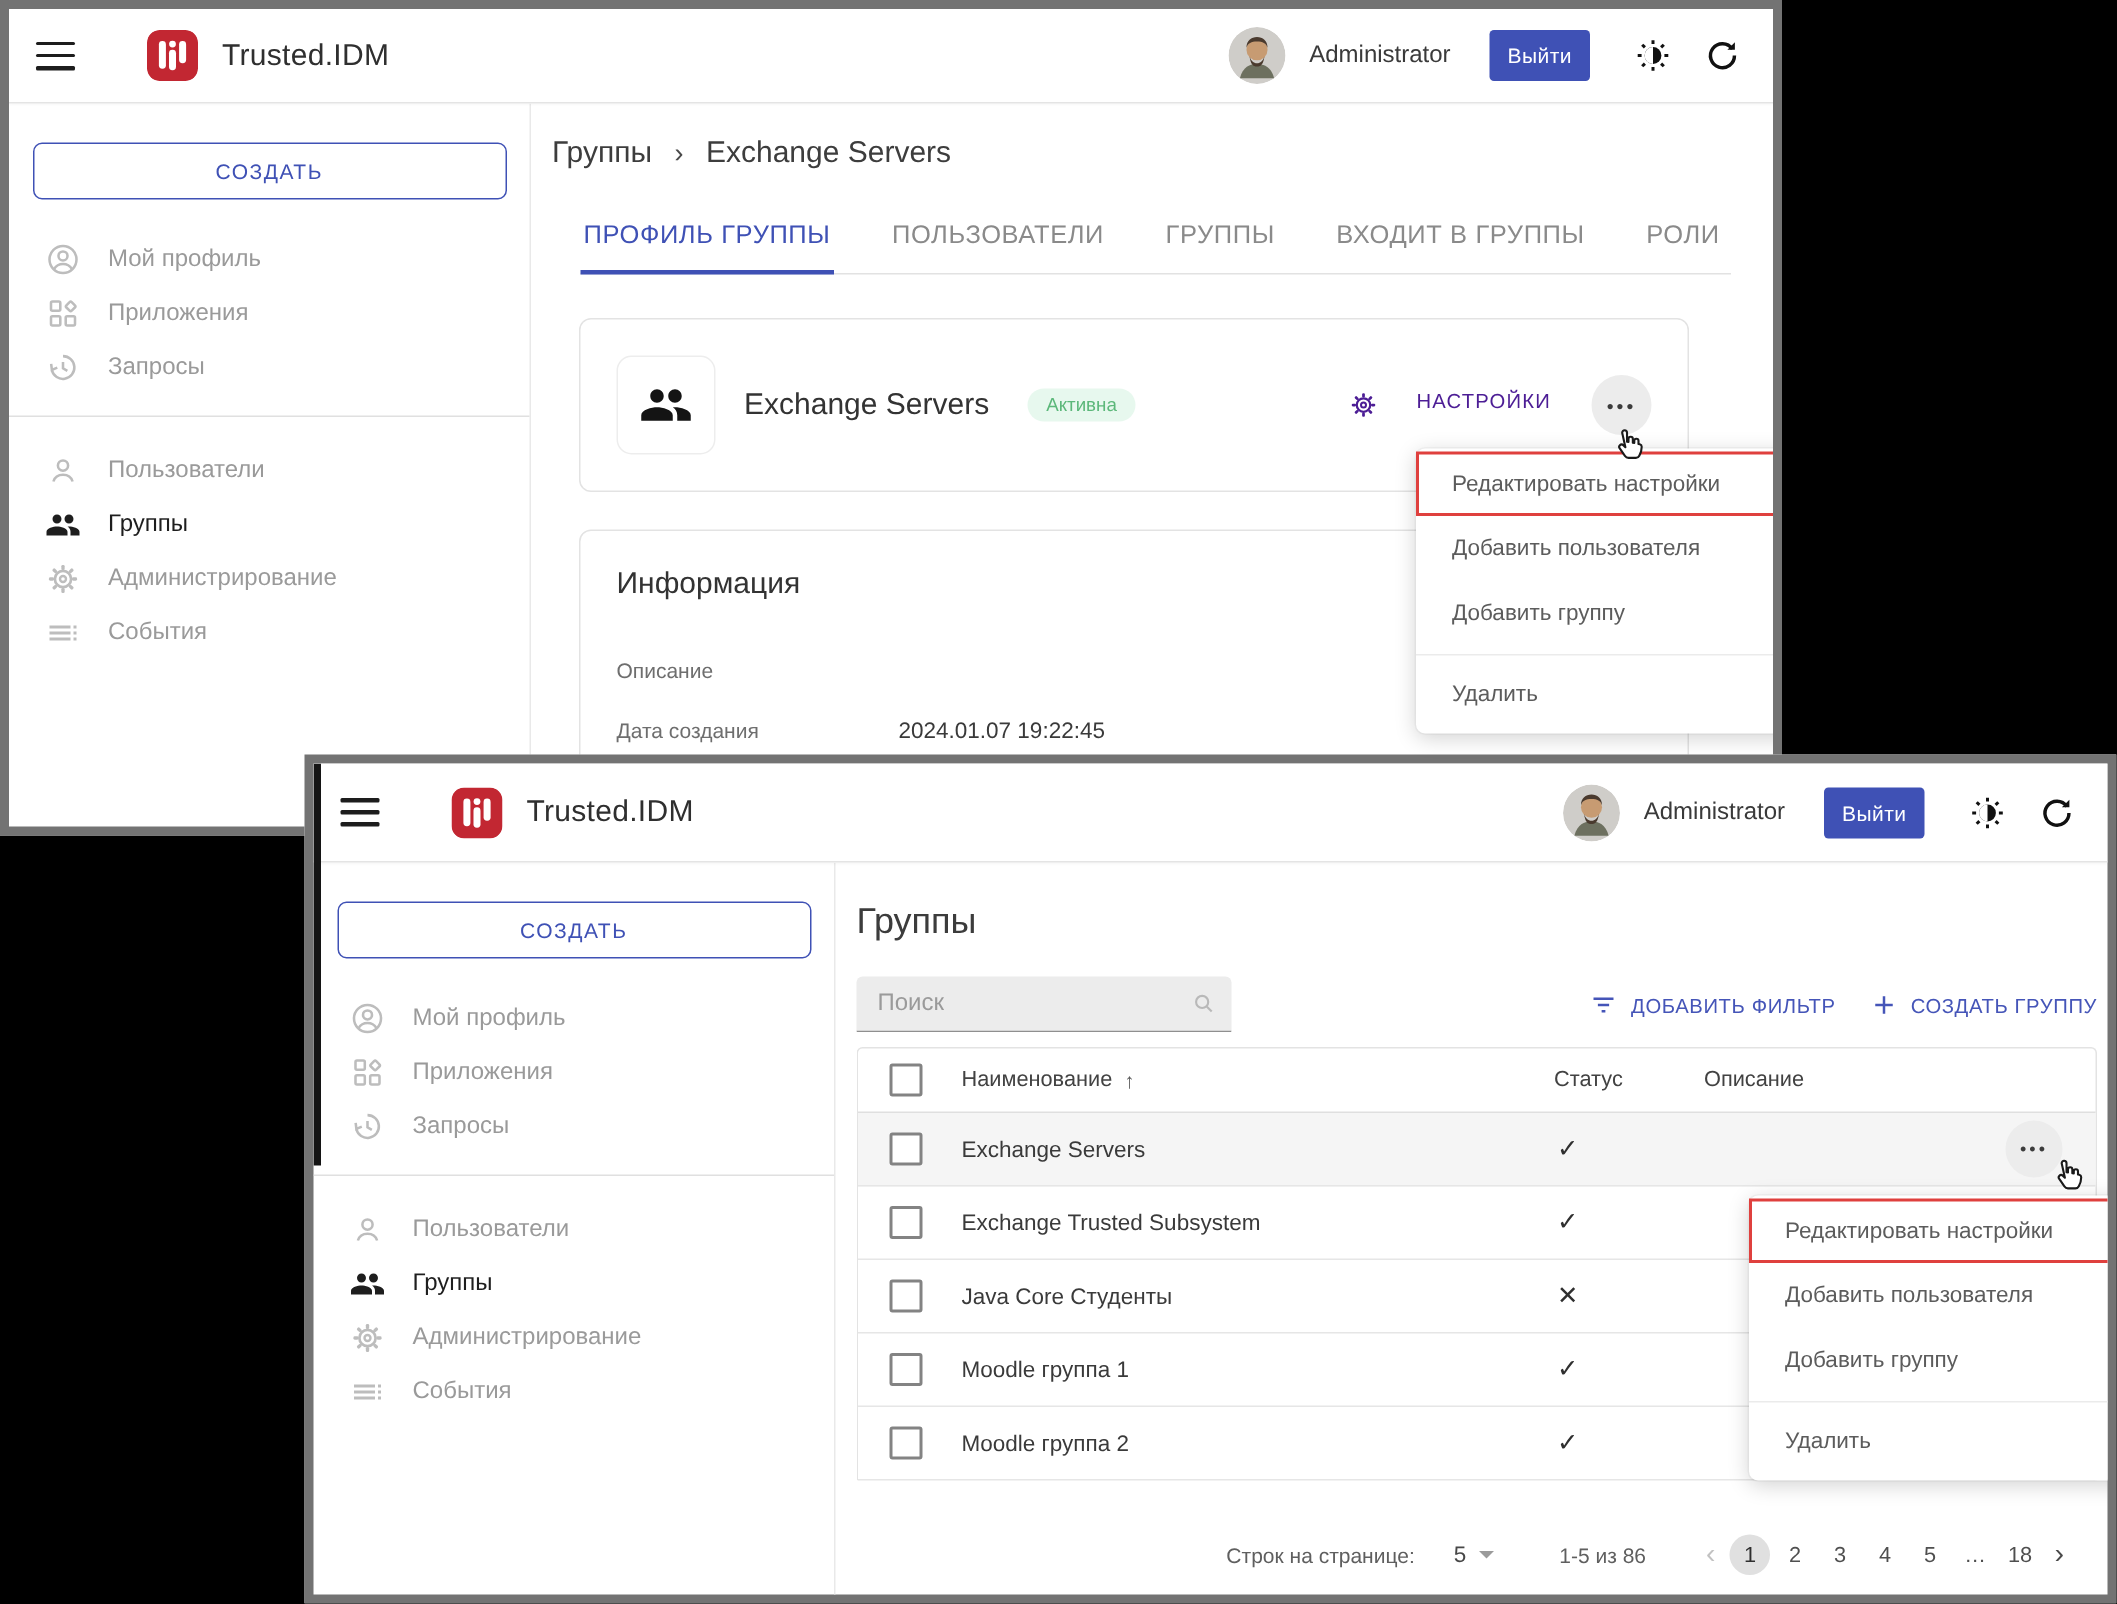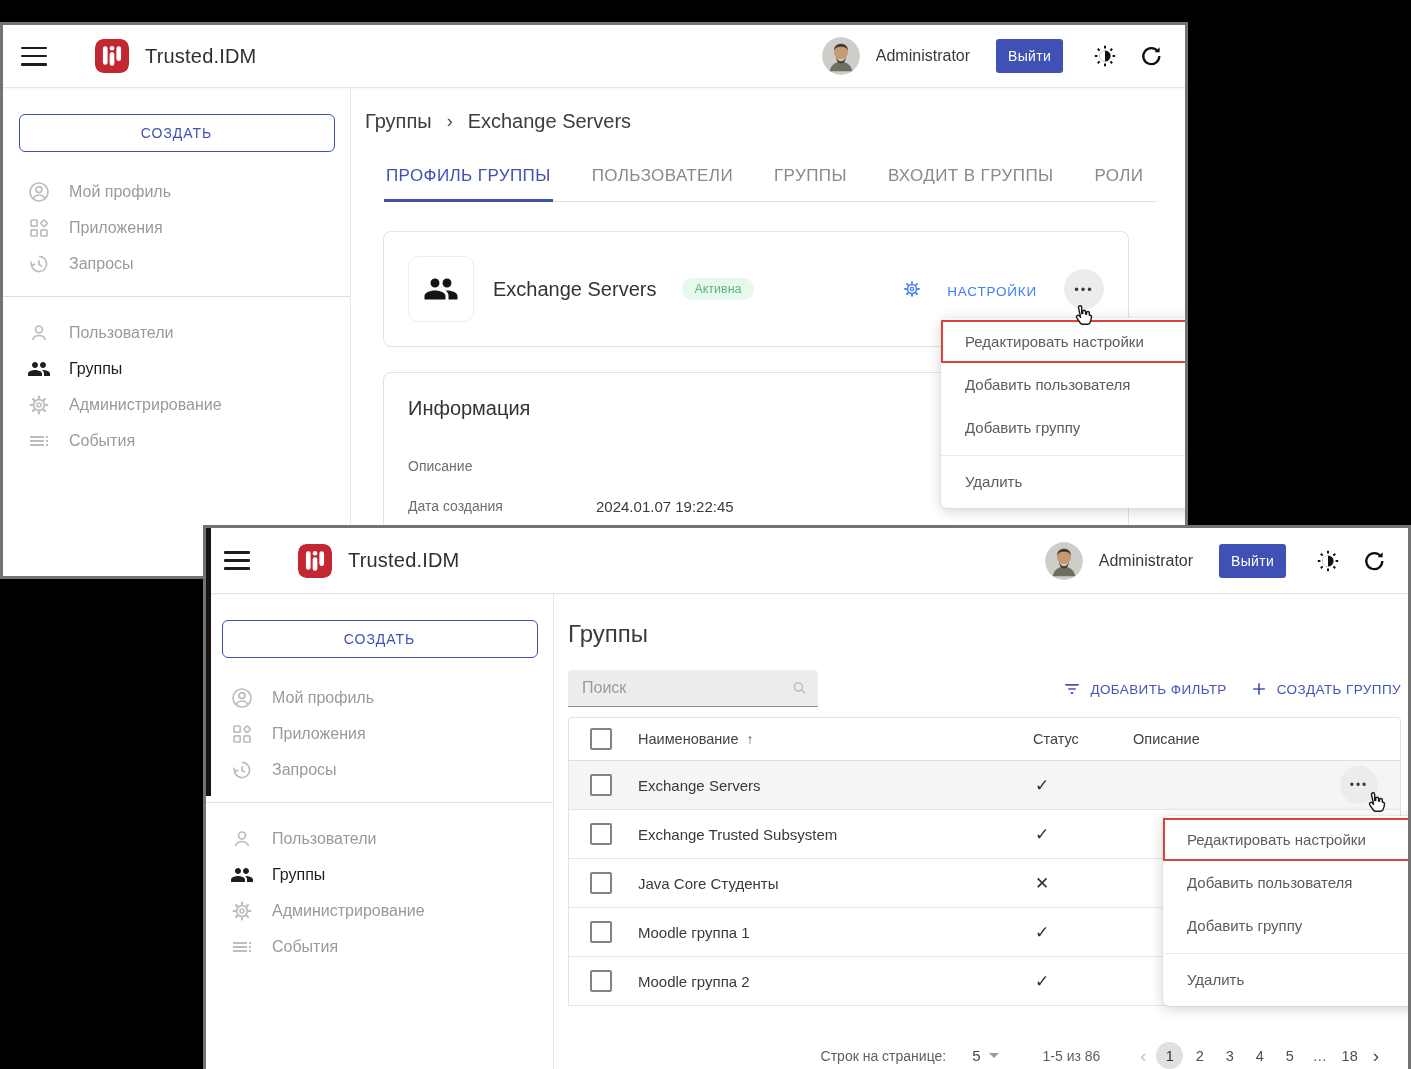--- a/index.html
+++ b/index.html
@@ -1,18 +1,18 @@
 <!DOCTYPE html>
 <html><head>
 <meta charset="utf-8">
 <style>
   html,body{margin:0;padding:0;background:#000;width:1411px;height:1069px;overflow:hidden;
     font-family:"Liberation Sans","DejaVu Sans",sans-serif;-webkit-font-smoothing:antialiased;}
   .stage{position:relative;width:1411px;height:1069px;background:#000;}
-  .window{position:absolute;background:#fff;border:3px solid #737373;box-sizing:border-box;overflow:hidden;margin-top:22px;}
+  .window{position:absolute;background:#fff;border:6px solid #737373;box-sizing:border-box;overflow:hidden;}
   #win1{left:0;top:0;width:1188px;height:557px;}
   #win2{left:203px;top:503px;width:1208px;height:566px;}
 
   
   .hdr{height:62px;display:flex;align-items:center;padding:0 22px 0 18px;border-bottom:1px solid #e4e4e4;
     box-shadow:0 1px 2px rgba(0,0,0,.04);position:relative;z-index:5;background:#fff;}
   .burger{width:26px;height:19px;display:flex;flex-direction:column;justify-content:space-between;cursor:pointer;}
   .burger span{display:block;height:2.6px;background:#1d1d1d;border-radius:1px;}
   .logo{width:34px;height:34px;border-radius:8px;margin-left:48px;flex:0 0 auto;}
   .brand{font-size:20px;color:#2f2f2f;margin-left:16px;letter-spacing:.2px;}
@@ -41,21 +41,21 @@
   .crumbs{display:flex;align-items:center;font-size:20px;color:#3d3d3d;}
   .crumb-sep{margin:0 15px;color:#4a4a4a;font-size:18px;}
   .tabs{display:flex;gap:37px;margin:27px 28px 0 19px;border-bottom:1px solid #e2e2e2;}
   .tab{font-size:17px;letter-spacing:.4px;color:#8a8a8a;padding:6px 2px 13px 2px;cursor:pointer;white-space:nowrap;}
   .tab.active{color:#3f51b5;border-bottom:3px solid #3f51b5;margin-bottom:-1px;}
   .card{border:1px solid #e3e3e3;border-radius:8px;background:#fff;margin:0 56px 0 18px;box-sizing:border-box;}
   .gcard{margin-top:29px;height:116px;display:flex;align-items:center;padding:0 24px;}
   .gicon-tile{width:64px;height:64px;border:1px solid #ededed;border-radius:10px;display:flex;align-items:center;justify-content:center;color:#141414;}
   .gtitle{font-size:20px;color:#333;margin-left:19px;}
   .badge{margin-left:26px;background:#e7f8ee;color:#5cb87a;font-size:12.5px;padding:4px 12px;border-radius:12px;}
-  .gactions{margin-left:auto;display:flex;align-items:flex-end;color:#3b82f6;cursor:pointer;gap:16px;}
+  .gactions{margin-left:auto;display:flex;align-items:flex-start;color:#4c1d95;cursor:pointer;gap:16px;}
   .gactions .glabel{font-size:13.5px;letter-spacing:.8px;margin-left:9px;}
   .more-circle{width:40px;height:40px;border-radius:50%;background:#ececec;margin-left:27px;display:flex;
     align-items:center;justify-content:center;color:#3c3c3c;font-size:13px;letter-spacing:2px;cursor:pointer;}
   .icard{margin-top:25px;height:240px;padding:24px;}
   .icard h3{margin:0;font-weight:normal;font-size:20px;color:#333;}
   .frow{display:flex;margin-top:38px;font-size:14px;}
   .frow .flabel{width:188px;color:#6e6e6e;}
   .frow .fvalue{color:#3a3a3a;font-size:15px;}
   .frow.second{margin-top:24px;}
 

